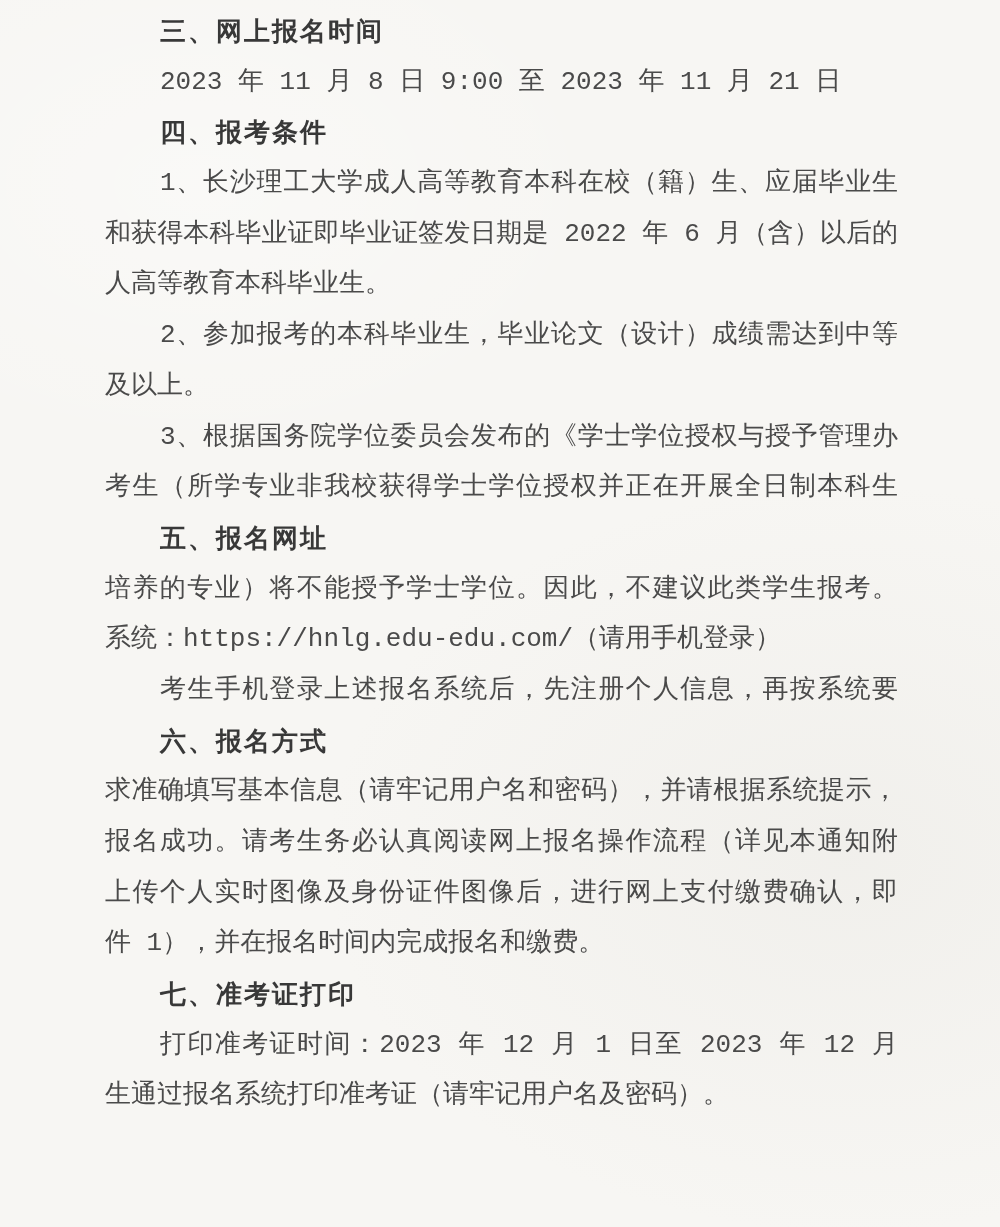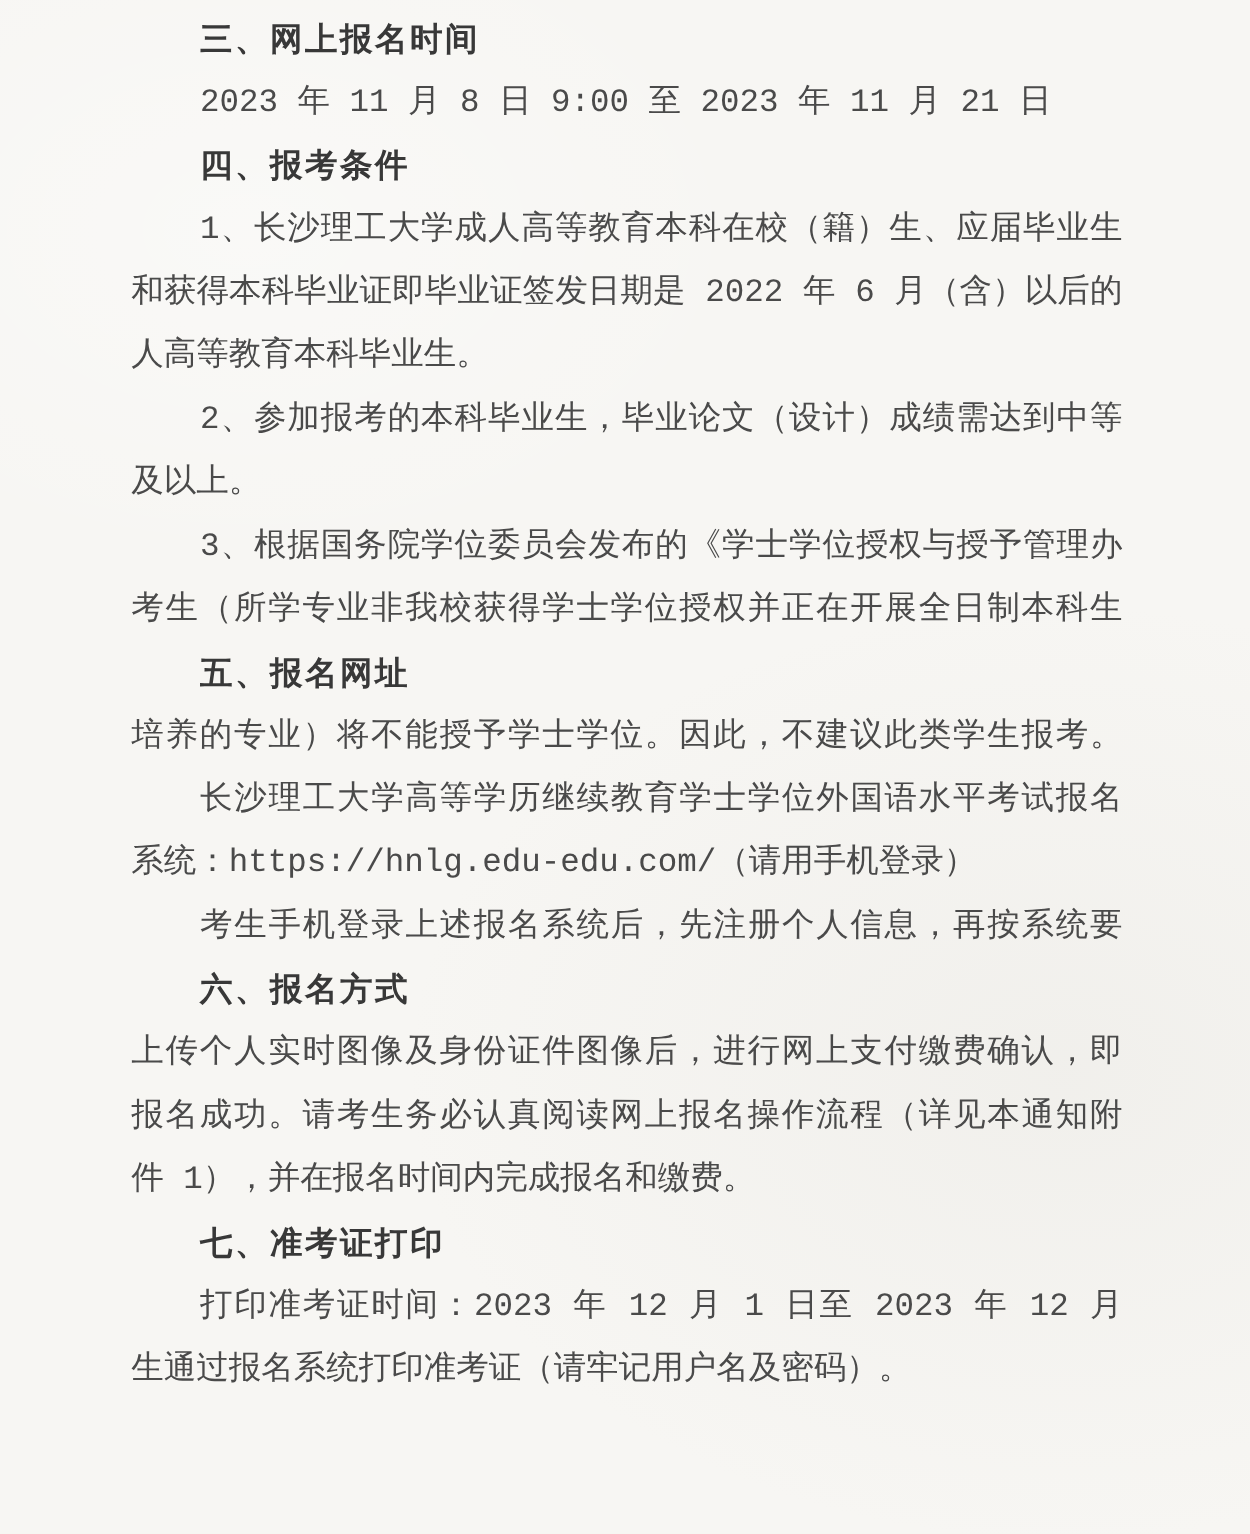--- a/index.html
+++ b/index.html
@@ -57,24 +57,24 @@
       <div class="line heading indent">四、报考条件</div>
       <div class="line body indent justify">1、长沙理工大学成人高等教育本科在校（籍）生、应届毕业生</div>
       <div class="line body justify">和获得本科毕业证即毕业证签发日期是 2022 年 6 月（含）以后的成</div>
       <div class="line body">人高等教育本科毕业生。</div>
       <div class="line body indent justify">2、参加报考的本科毕业生，毕业论文（设计）成绩需达到中等</div>
       <div class="line body">及以上。</div>
       <div class="line body indent justify">3、根据国务院学位委员会发布的《学士学位授权与授予管理办</div>
       <div class="line body justify">考生（所学专业非我校获得学士学位授权并正在开展全日制本科生</div>
       <div class="line heading indent">五、报名网址</div>
       <div class="line body justify">培养的专业）将不能授予学士学位。因此，不建议此类学生报考。</div>
-      <div class="line body indent justify">长沙理工大学高等学历继续教育学士学位外国语水平考试报名</div>
       <div class="line body">系统：https://hnlg.edu-edu.com/（请用手机登录）</div>
       <div class="line body indent justify">考生手机登录上述报名系统后，先注册个人信息，再按系统要</div>
       <div class="line heading indent">六、报名方式</div>
+      <div class="line body justify">求准确填写基本信息（请牢记用户名和密码），并请根据系统提示，</div>
+      <div class="line body justify">报名成功。请考生务必认真阅读网上报名操作流程（详见本通知附</div>
       <div class="line body justify">上传个人实时图像及身份证件图像后，进行网上支付缴费确认，即</div>
-      <div class="line body justify">报名成功。请考生务必认真阅读网上报名操作流程（详见本通知附</div>
       <div class="line body">件 1），并在报名时间内完成报名和缴费。</div>
       <div class="line heading indent">七、准考证打印</div>
       <div class="line body indent justify">打印准考证时间：2023 年 12 月 1 日至 2023 年 12 月 5 日，考</div>
       <div class="line body">生通过报名系统打印准考证（请牢记用户名及密码）。</div>
     </div>
 </div>
 
 </body></html>

